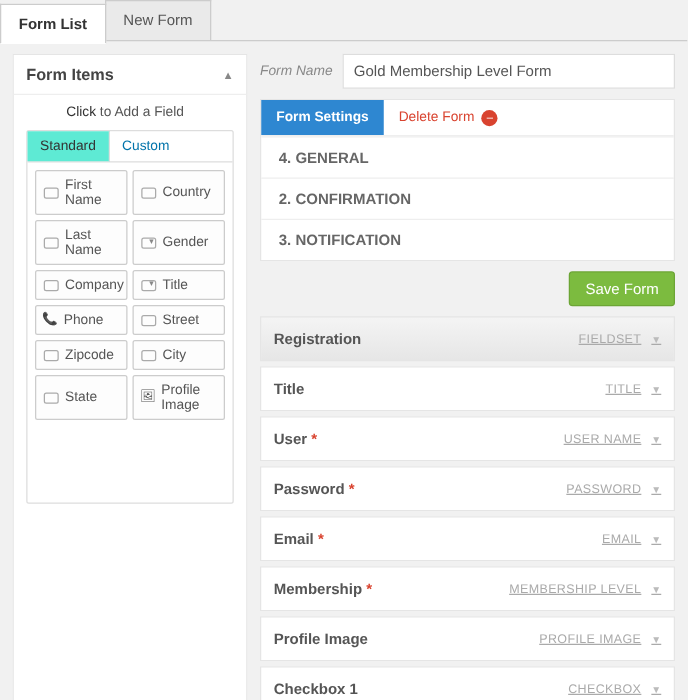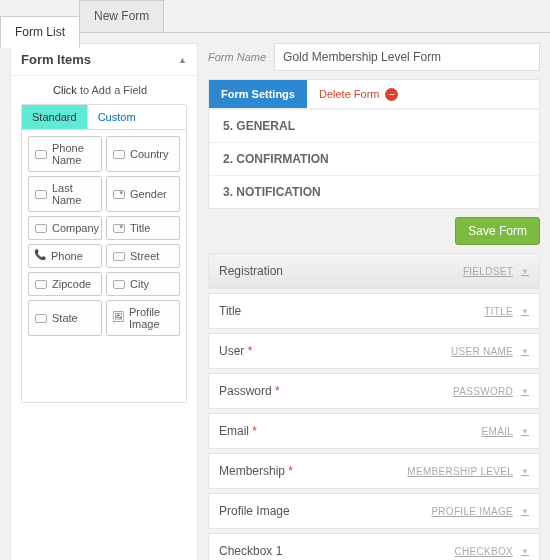--- a/index.html
+++ b/index.html
@@ -16,21 +16,21 @@
   .tab {
     padding: 8px 14px;
     font-size: 12px;
     color: #555;
     background: #eaeaea;
     border: 1px solid #ccc;
     border-bottom: none;
     margin-right: -1px;
     cursor: pointer;
   }
-  .tab.active { background: #fff; color: #333; font-weight: 400; border-bottom: 1px solid #fff; position: relative; top:16px;}
+  .tab.active { background: #fff; color: #333; font-weight: 700; border-bottom: 1px solid #fff; position: relative; top:3px;}
   .layout { display: flex; padding: 10px 10px 0 10px; gap: 10px; }
   .panel { background: #fff; border: 1px solid #e5e5e5; }
   .side { width: 188px; flex-shrink: 0; }
   .side-head {
     display: flex; justify-content: space-between; align-items: center;
     padding: 8px 10px; border-bottom: 1px solid #eee; font-weight: bold; font-size: 13px;
   }
   .tri { font-size: 9px; color: #888; }
   .side-body { padding: 8px 10px; }
   .click-line { font-size: 11px; color: #555; margin-bottom: 8px; }
@@ -85,21 +85,21 @@
   .btn-save {
     background: #7cbb3f; color:#fff; border:1px solid #6ca535; padding:6px 12px; font-size:12px;
     border-radius:3px; cursor:pointer;
   }
   .rows { display:flex; flex-direction:column; gap:4px; }
   .row {
     background:#fff; border:1px solid #e5e5e5; padding: 10px 10px; display:flex; align-items:center;
     justify-content:space-between; font-size:12px;
   }
   .row.fieldset { background: linear-gradient(#f4f4f4,#e6e6e6); }
-  .row .left { font-weight: normal; color:#555; }
+  .row .left { font-weight: bold; color:#555; }
   .req { color:#d9432f; }
   .row .right { display:flex; align-items:center; gap:8px; color:#aaa; font-size:10px;text-decoration:underline;}
   .type { letter-spacing: 0.3px; }
   .row-tri { font-size:8px; color:#bbb; }
 </style>
 </head>
 <body>
 
 <div class="tabs">
   <div class="tab active">Form List</div>
@@ -117,21 +117,21 @@
         <b>Click</b><span> to Add a Field</span>
       </div>
       <div class="subtab-wrap">
         <div class="subtabs">
           <div class="subtab active">Standard</div>
           <div class="subtab">Custom</div>
         </div>
         <div class="field-grid">
           <div class="field-chip">
               <span class="chip-ico"></span>
-              <span>Phone Name</span>
+              <span>First Name</span>
             </div>
           <div class="field-chip">
               <span class="chip-ico"></span>
               <span>Country</span>
             </div>
           <div class="field-chip">
               <span class="chip-ico"></span>
               <span>Last Name</span>
             </div>
           <div class="field-chip">
@@ -183,21 +183,21 @@
     </div>
 
     <div class="settings">
       <div class="settings-top">
         <button class="btn-primary">Form Settings</button>
         <span class="delete-link">
           <span>Delete Form</span>
           <span class="del-ico">–</span>
         </span>
       </div>
-      <div class="acc-item">5. GENERAL</div>
+      <div class="acc-item">4. GENERAL</div>
       <div class="acc-item">2. CONFIRMATION</div>
       <div class="acc-item">3. NOTIFICATION</div>
     </div>
 
     <div class="save-row">
       <button class="btn-save">Save Form</button>
     </div>
 
     <div class="rows" id="rows">
         <div class="row fieldset">

